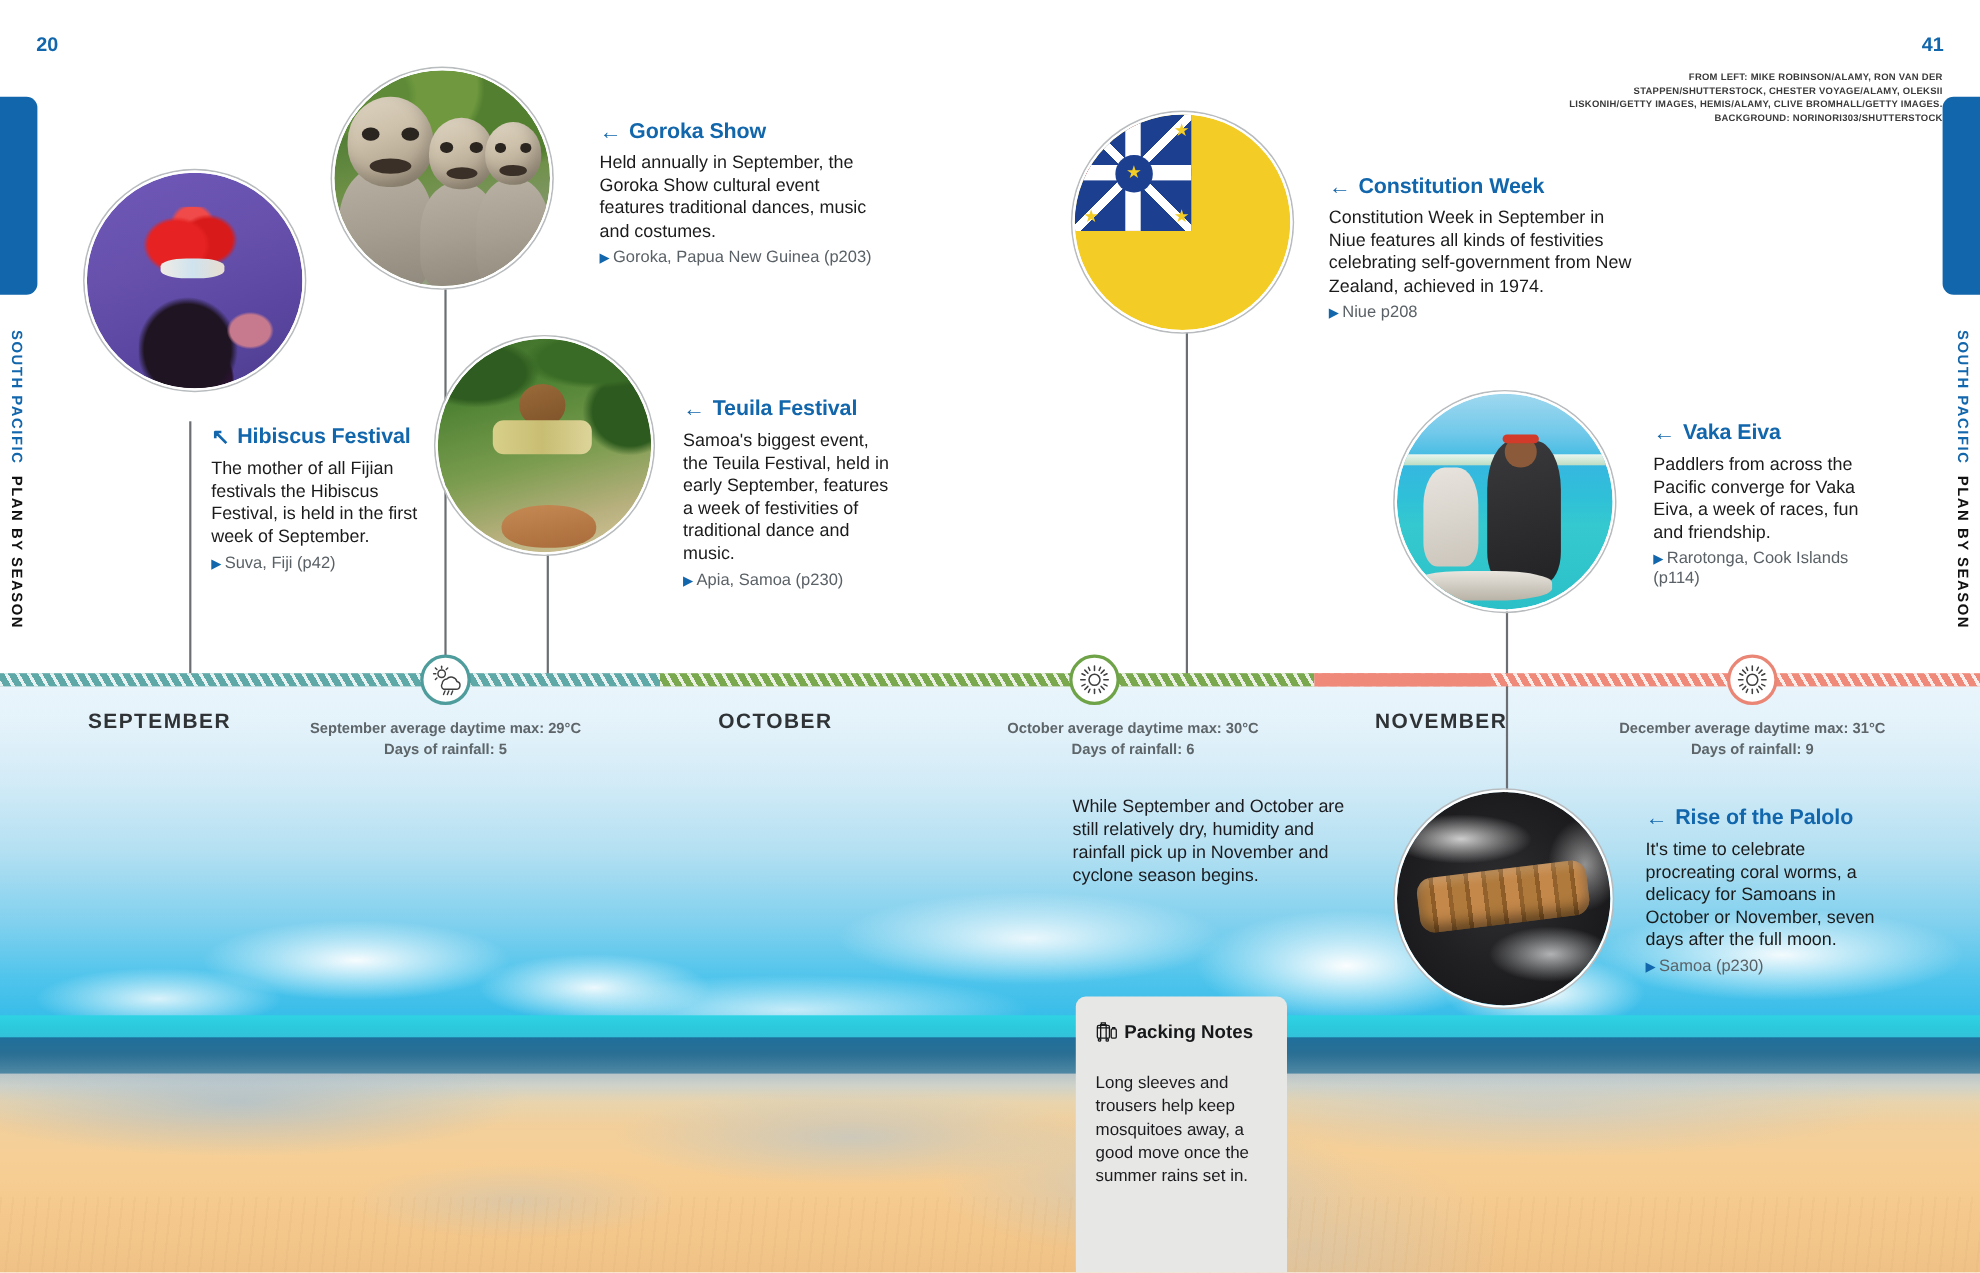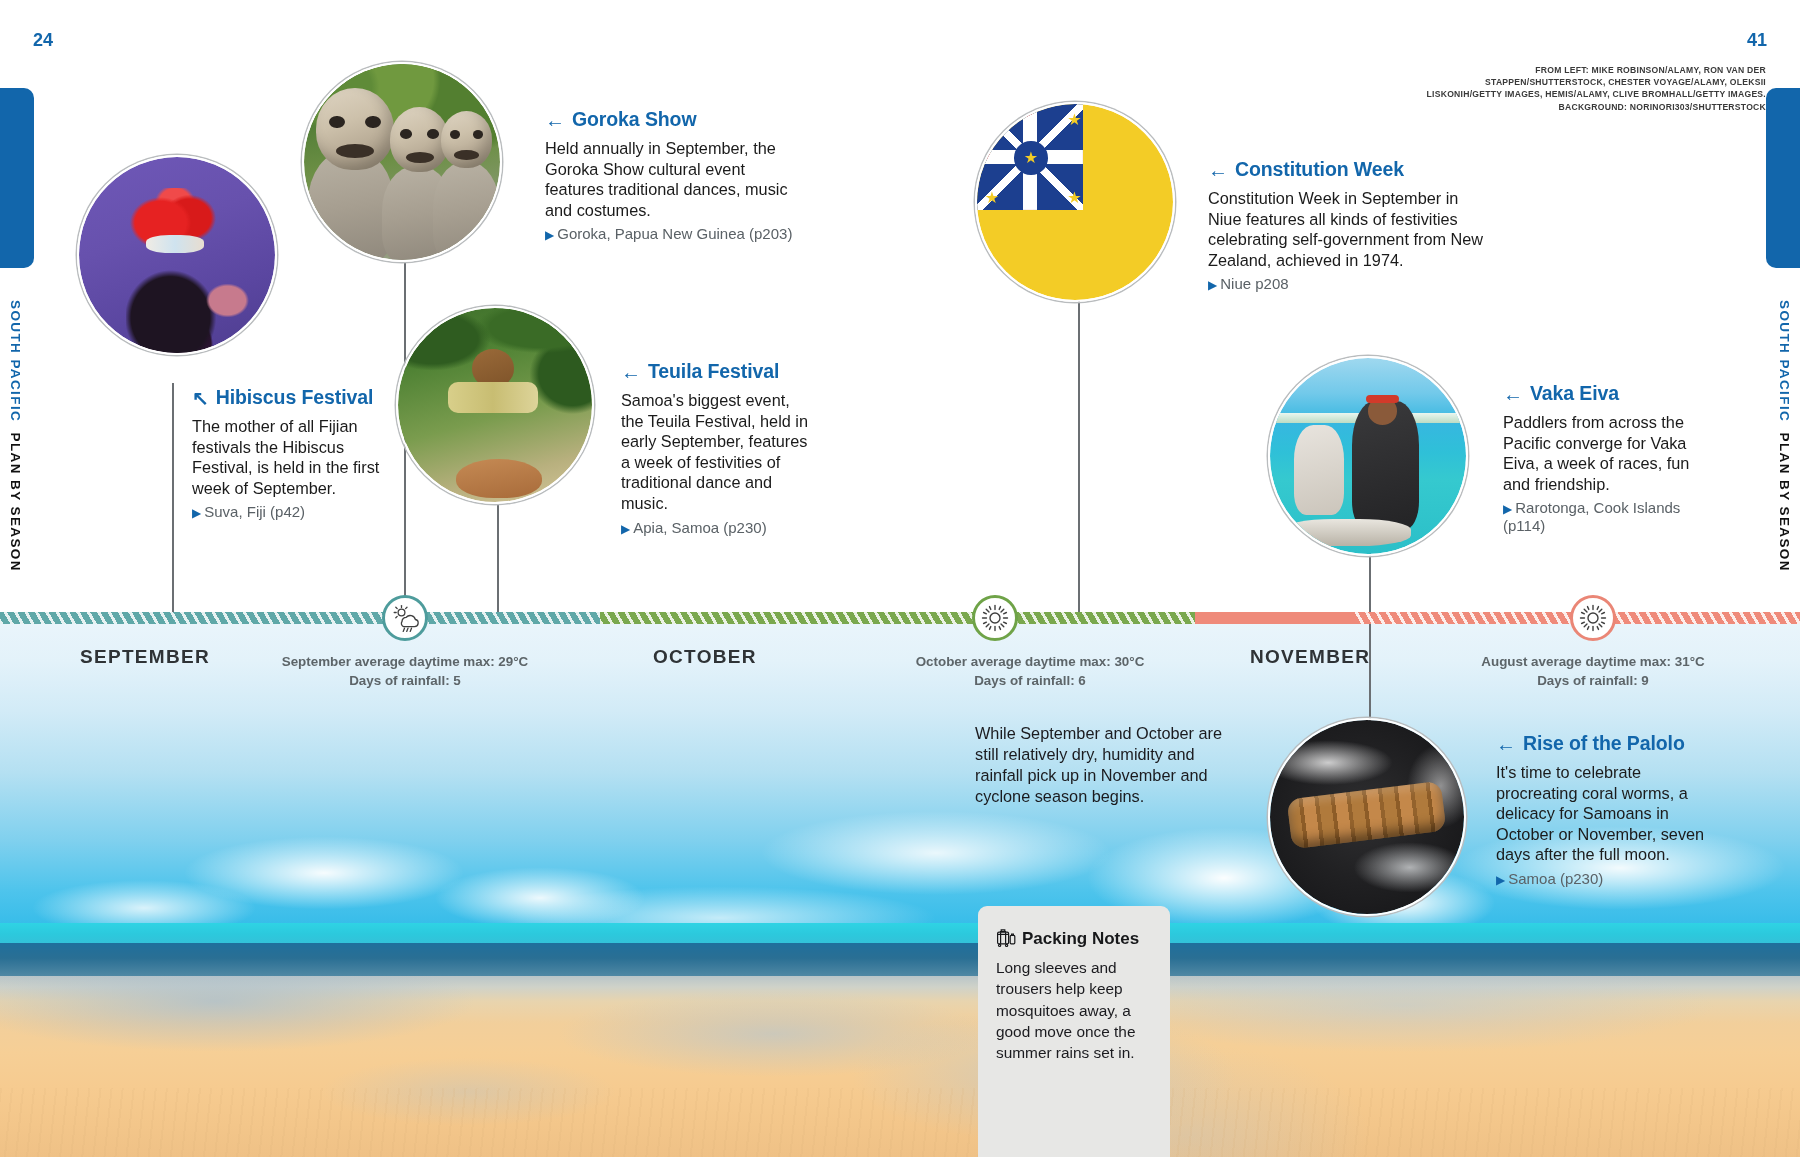--- a/index.html
+++ b/index.html
@@ -365,21 +365,21 @@
   }
 
   
   .pack {
     position: absolute; left: 978px; top: 906px; width: 192px; height: 251px;
     background: #e7e7e5; border-radius: 9px 9px 0 0;
     padding: 22px 18px 0 18px;
   }
   .pack .ptitle {
     display: flex; align-items: center; gap: 4px;
-    font-size: 17px; font-weight: 700; color: #17181a; margin-bottom: 8px;
+    font-size: 17px; font-weight: 700; color: #17181a; margin-bottom: 25px;
   }
   .pack .pbody {
     font-size: 15.4px; line-height: 1.38; color: #1b1b1f;
   }
 </style>
 </head>
 <body>
 
 <div id="page">
 
@@ -398,21 +398,21 @@
   <div class="side-tab left"></div>
   <div class="side-tab right"></div>
 
   <div class="side-label left">
     <span class="hl">SOUTH PACIFIC</span>&nbsp;&nbsp;<span>PLAN BY SEASON</span>
   </div>
   <div class="side-label right">
     <span class="hl">SOUTH PACIFIC</span>&nbsp;&nbsp;<span>PLAN BY SEASON</span>
   </div>
 
-  <div class="folio left">24</div>
+  <div class="folio left">20</div>
   <div class="folio right">41</div>
 
   <div class="credits">FROM LEFT: MIKE ROBINSON/ALAMY, RON VAN DER STAPPEN/SHUTTERSTOCK, CHESTER VOYAGE/ALAMY, OLEKSII LISKONIH/GETTY IMAGES, HEMIS/ALAMY, CLIVE BROMHALL/GETTY IMAGES. BACKGROUND: NORINORI303/SHUTTERSTOCK</div>
 
   <div class="connector" style="left:172px; top:383px; height:235px;"></div>
   <div class="connector" style="left:404px; top:263px; height:355px;"></div>
   <div class="connector" style="left:497px; top:504px; height:114px;"></div>
   <div class="connector" style="left:1078px; top:300px; height:318px;"></div>
   <div class="connector" style="left:1369px; top:500px; height:222px;"></div>
 
@@ -651,21 +651,21 @@
     </div>
   </div>
   <div class="stat" style="left:1000px; top:652px; width:0;">
     <div style="position:absolute; left:0; transform:translateX(-50%); white-space:nowrap;margin-left:30px;">
       <div>October average daytime max: 30°C</div>
       <div>Days of rainfall: 6</div>
     </div>
   </div>
   <div class="stat" style="left:1593px; top:652px; width:0;">
     <div style="position:absolute; left:0; transform:translateX(-50%); white-space:nowrap;">
-      <div>August average daytime max: 31°C</div>
+      <div>December average daytime max: 31°C</div>
       <div>Days of rainfall: 9</div>
     </div>
   </div>
 
 
   <div class="mid-para">While September and October are still relatively dry, humidity and rainfall pick up in November and cyclone season begins.</div>
 
   <div class="pack">
     <div class="ptitle">
       <svg width="22" height="21" viewBox="0 0 22 21">

